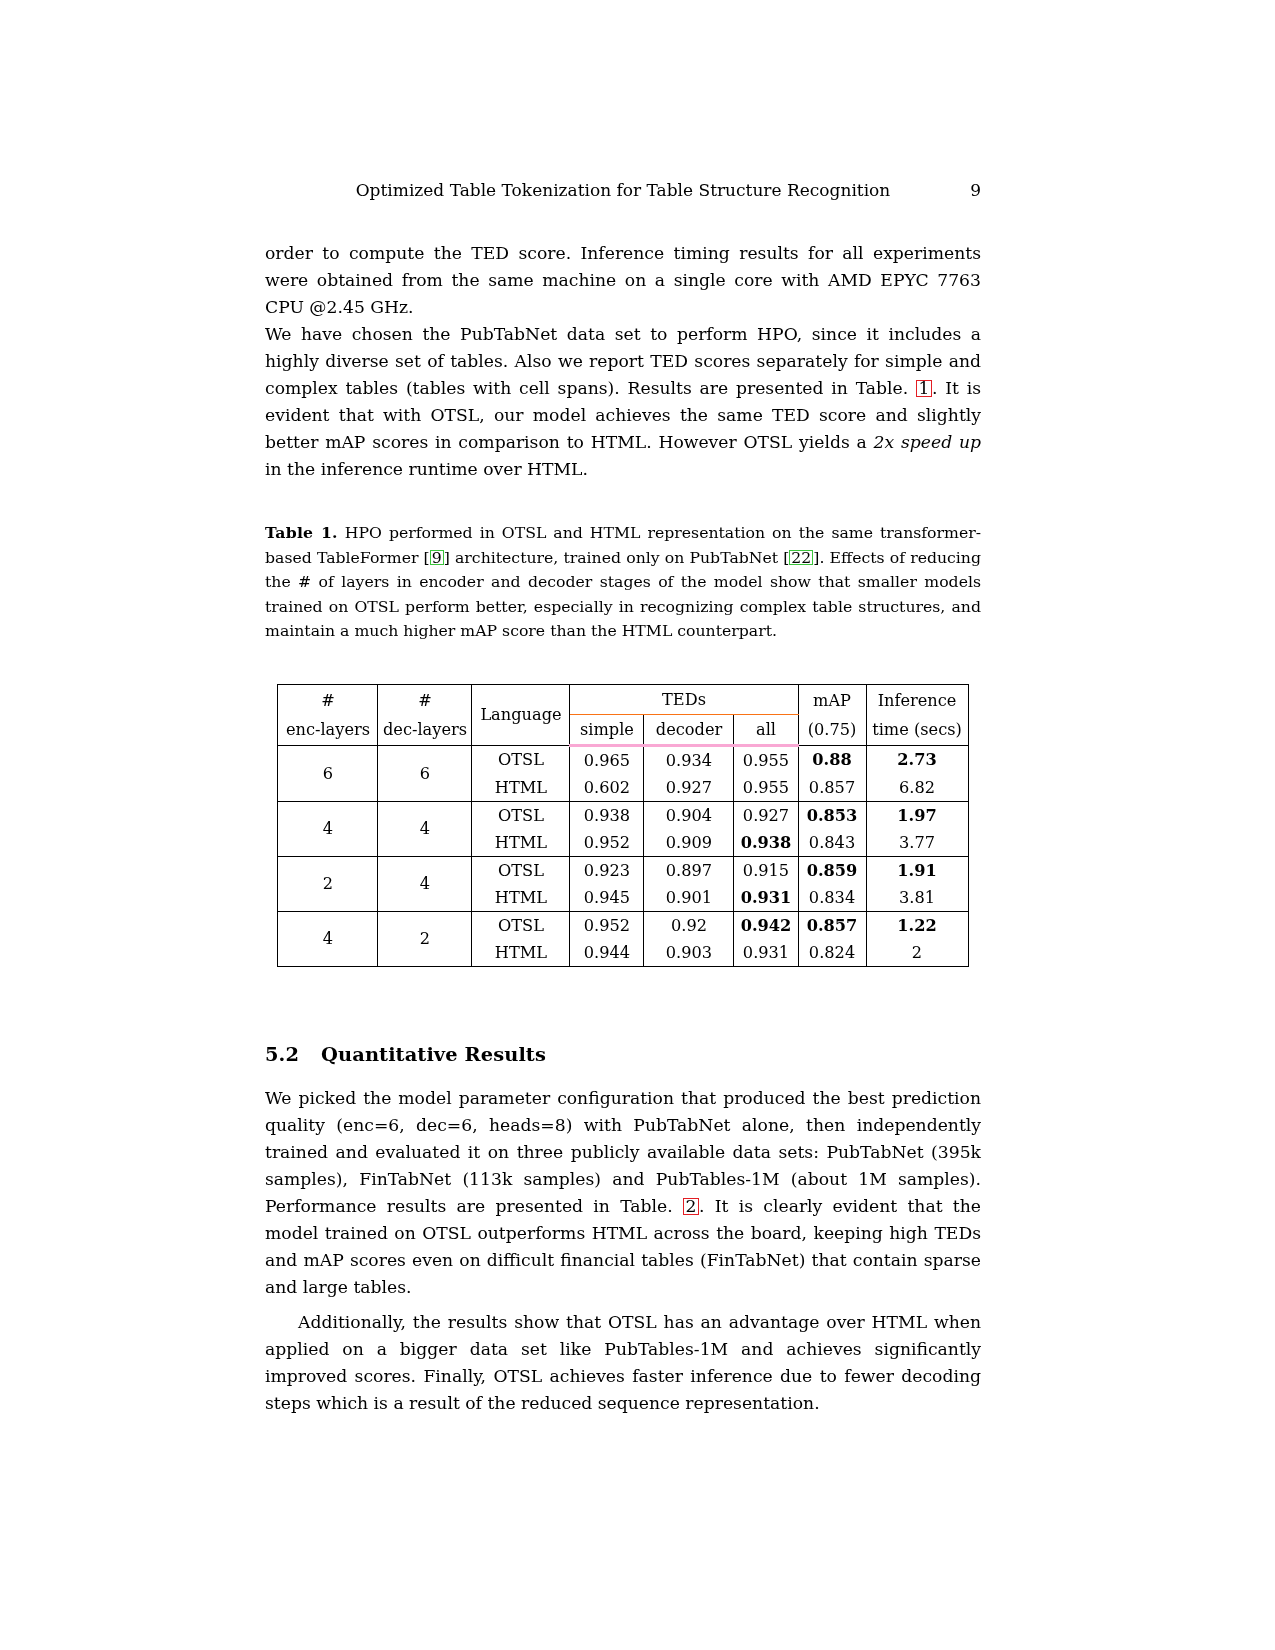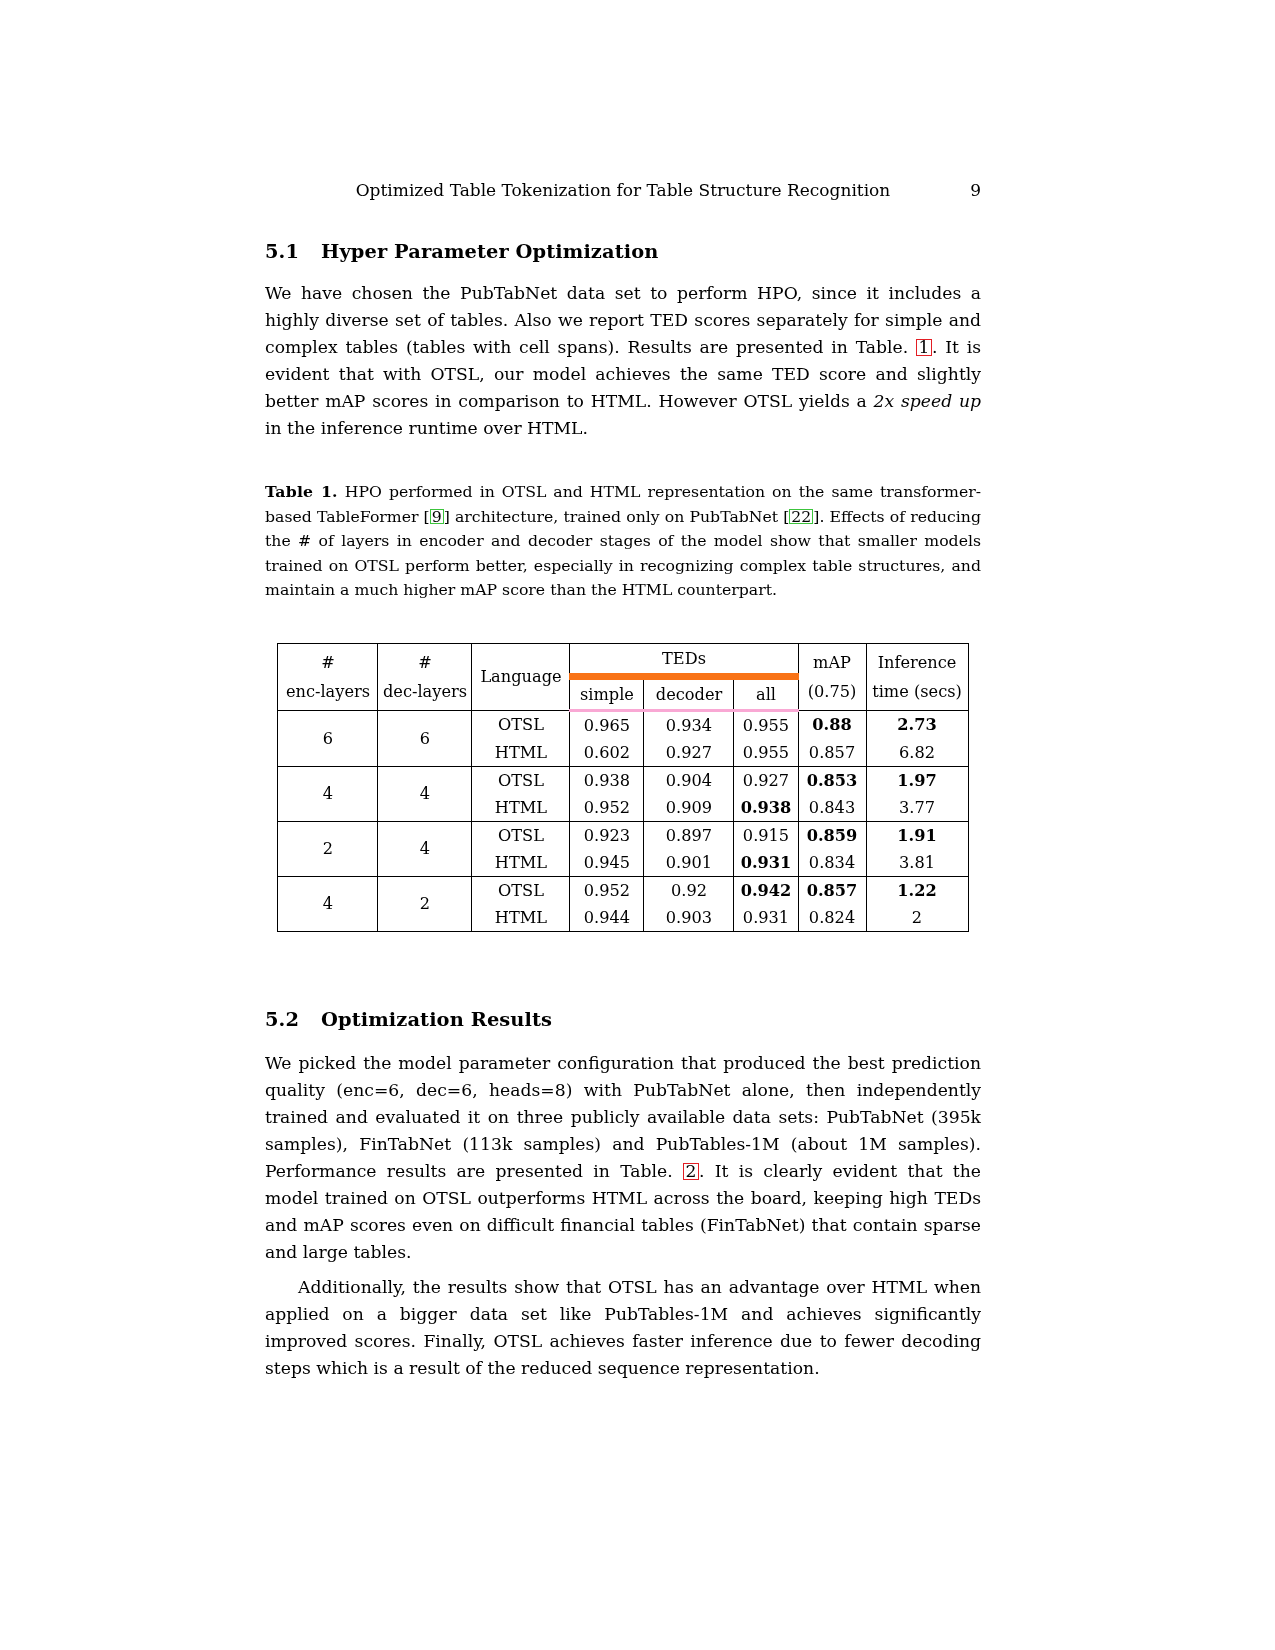--- a/index.html
+++ b/index.html
@@ -33,21 +33,21 @@
   a.citebox{color:#000;text-decoration:none;border:1.5px solid #3cc43c;
             padding:0 1px;display:inline-block;line-height:13px;font-size:15.7px;}
 
   table.t1{border-collapse:collapse;table-layout:fixed;width:690px;
            margin:40px auto 0 auto;font-size:16.2px;
            border:1.5px solid #000;}
   .t1 th,.t1 td{border-left:1px solid #000;border-right:1px solid #000;
                 font-weight:normal;text-align:center;vertical-align:middle;
                 padding:0 4px;}
   .t1 .hcell div{line-height:29px;white-space:nowrap;}
-  .t1 th.teds{border-bottom:7px solid #f97316;line-height:29px;}
+  .t1 th.teds{border-bottom:1px solid #f97316;line-height:29px;}
   .t1 tr.hsub th{border-bottom:3px solid #f9a8d4;line-height:29px;text-align:center;}
   .t1 th[rowspan]{border-bottom:1px solid #000;}
   .t1 td{height:27px;line-height:27px;}
   .t1 tr.ga td{border-bottom:none;}
   .t1 tr.ga td[rowspan]{border-bottom:1px solid #000;}
   .t1 tr.gb td{border-top:none;border-bottom:1px solid #000;}
   .t1 .bd{font-weight:bold;}
 
   .sec52-block{margin-top:76px;}
 </style>
@@ -55,22 +55,22 @@
 <body>
 
 <div class="page">
   <div class="content">
 
     <div class="running-head">
       <span class="rh-title">Optimized Table Tokenization for Table Structure Recognition</span>
       <span class="rh-page">9</span>
     </div>
 
+    <p class="body"><span>order to compute the TED score. Inference timing results for all experiments were obtained from the same machine on a single core with AMD EPYC 7763 CPU @2.45 GHz.</span></p>
 
-    <h2 class="sec sec51"><span class="sec-num">5.1</span><span>Hyper Parameter Optimization</span></h2>
 
     <p class="body"><span>We have chosen the PubTabNet data set to perform HPO, since it includes a highly diverse set of tables. Also we report TED scores separately for simple and complex tables (tables with cell spans). Results are presented in Table. </span><a class="refbox" href="#">1</a><span>. It is evident that with OTSL, our model achieves the same TED score and slightly better mAP scores in comparison to HTML. However OTSL yields a </span><em>2x speed up</em><span> in the inference runtime over HTML.</span></p>
 
     <div class="caption"><b>Table 1.</b><span> HPO performed in OTSL and HTML representation on the same transformer-based TableFormer [</span><a class="citebox" href="#">9</a><span>] architecture, trained only on PubTabNet [</span><a class="citebox" href="#">22</a><span>]. Effects of reducing the # of layers in encoder and decoder stages of the model show that smaller models trained on OTSL perform better, especially in recognizing complex table structures, and maintain a much higher mAP score than the HTML counterpart.</span></div>
 
     <table class="t1">
       <colgroup>
         <col style="width:100px">
           <col style="width:94px">
           <col style="width:98px">
@@ -179,21 +179,21 @@
         <td>0.944</td>
         <td>0.903</td>
         <td>0.931</td>
         <td>0.824</td>
         <td>2</td>
       </tr>
     </tbody>
       </table>
 
     <div class="sec52-block">
-      <h2 class="sec sec52"><span class="sec-num">5.2</span><span>Optimization Results</span></h2>
+      <h2 class="sec sec52"><span class="sec-num">5.2</span><span>Quantitative Results</span></h2>
 
       <p class="body"><span>We picked the model parameter configuration that produced the best prediction quality (enc=6, dec=6, heads=8) with PubTabNet alone, then independently trained and evaluated it on three publicly available data sets: PubTabNet (395k samples), FinTabNet (113k samples) and PubTables-1M (about 1M samples). Performance results are presented in Table. </span><a class="refbox" href="#">2</a><span>. It is clearly evident that the model trained on OTSL outperforms HTML across the board, keeping high TEDs and mAP scores even on difficult financial tables (FinTabNet) that contain sparse and large tables.</span></p>
 
       <p class="body indent"><span>Additionally, the results show that OTSL has an advantage over HTML when applied on a bigger data set like PubTables-1M and achieves significantly improved scores. Finally, OTSL achieves faster inference due to fewer decoding steps which is a result of the reduced sequence representation.</span></p>
     </div>
 
   </div>
 </div>
 
 </body></html>

